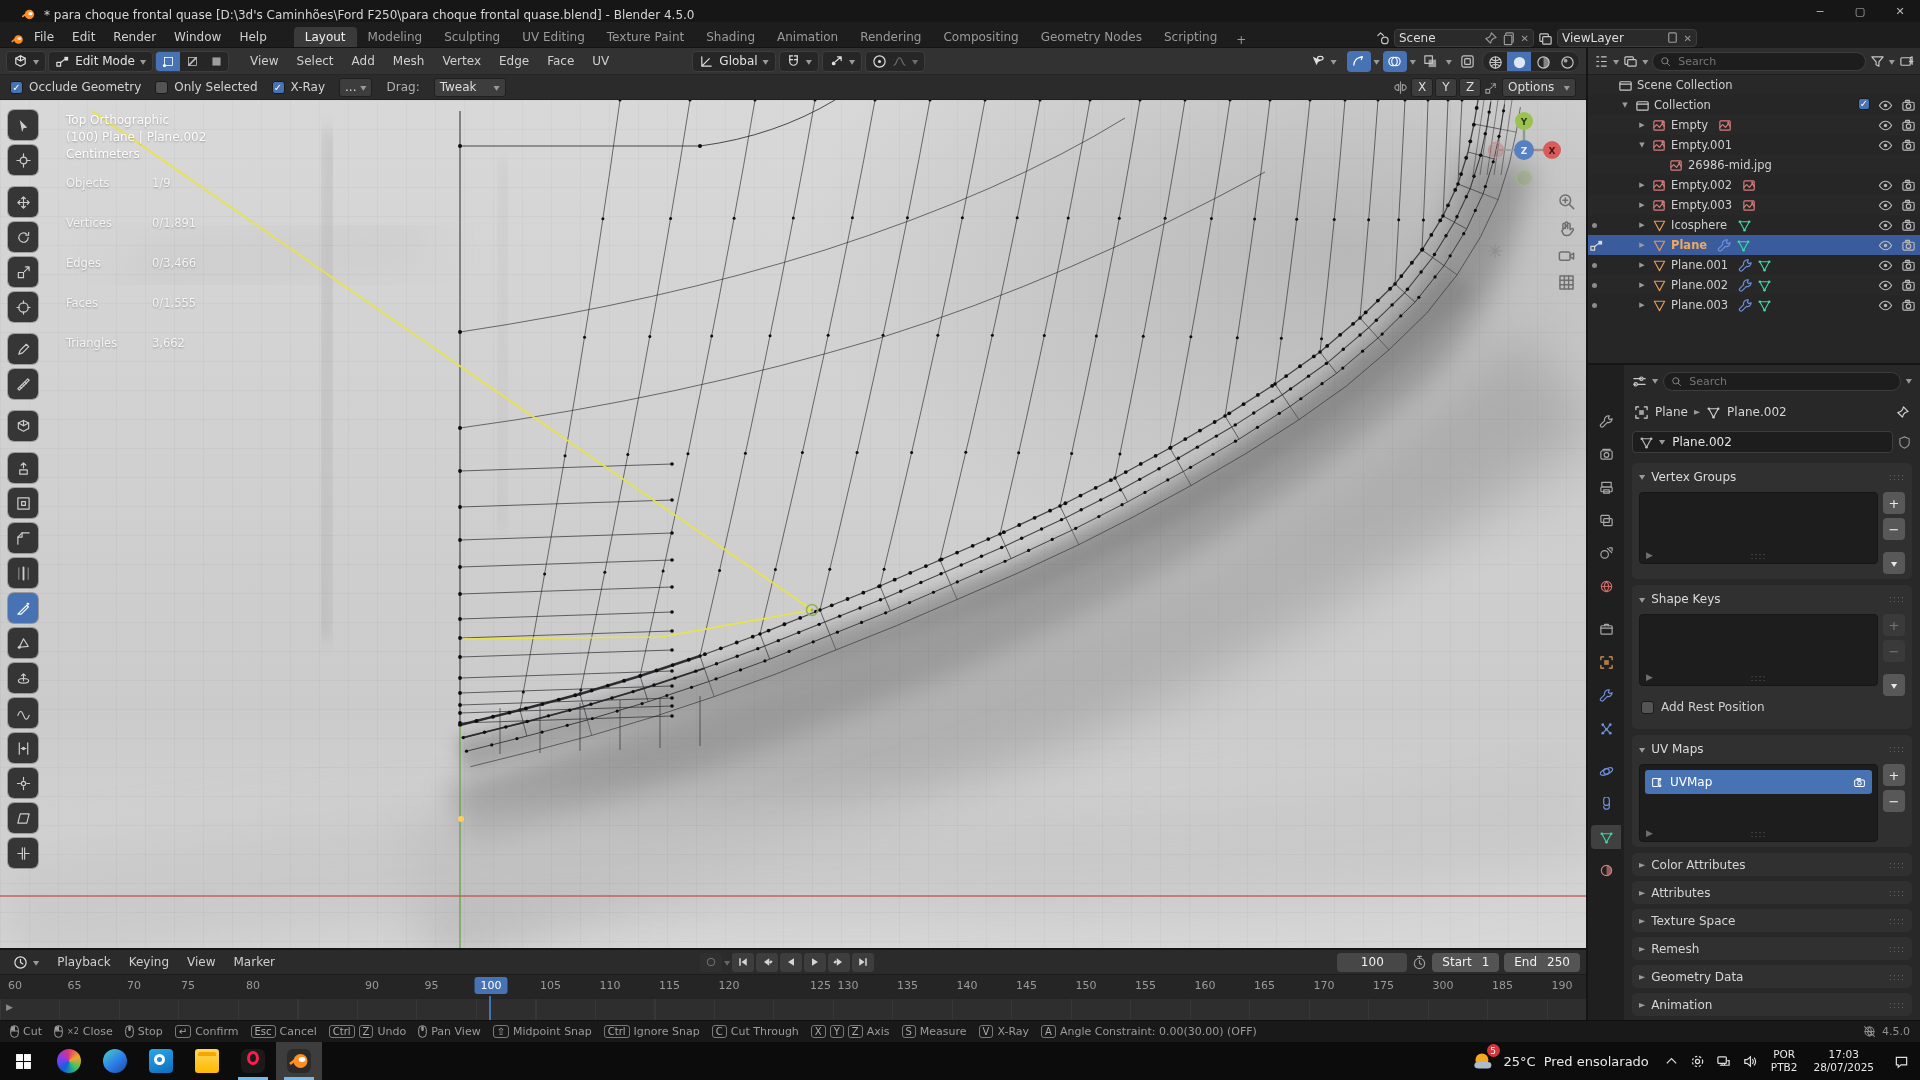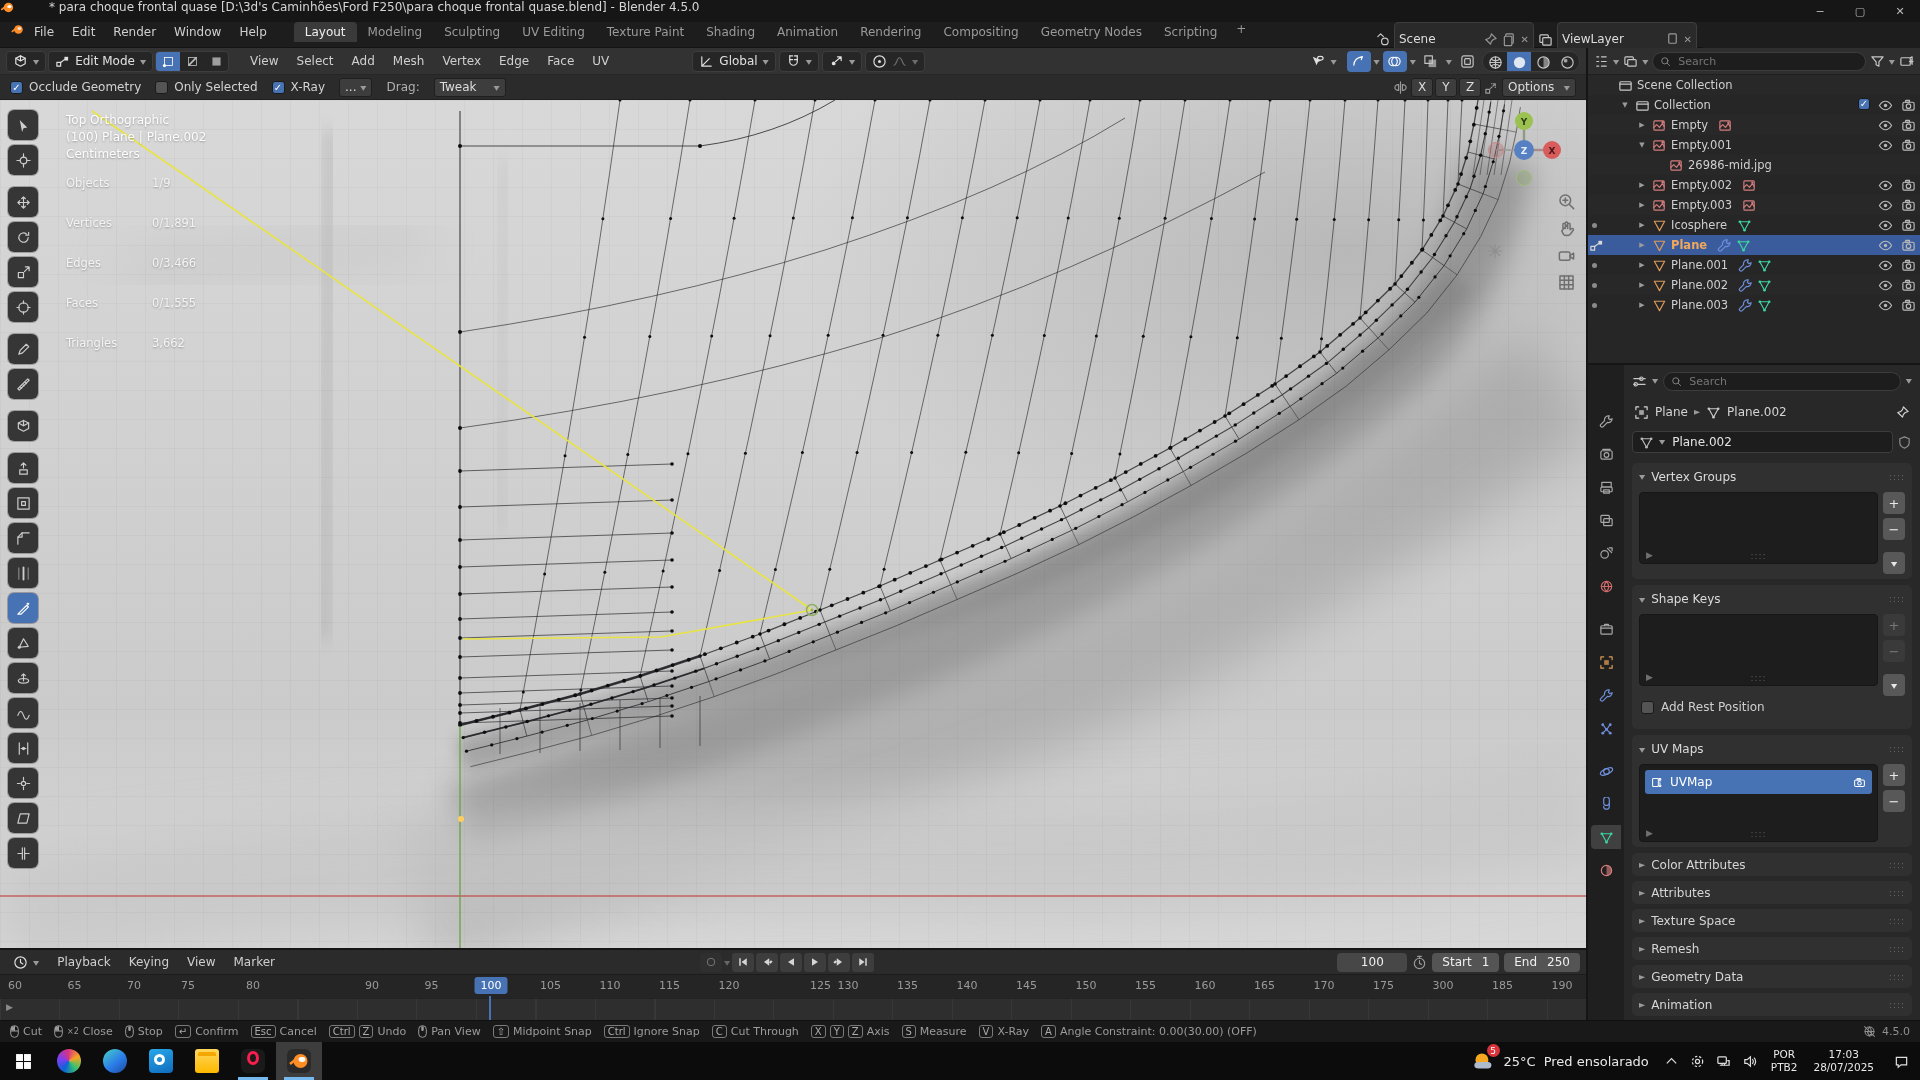--- a/index.html
+++ b/index.html
@@ -1,33 +1,33 @@
 <!DOCTYPE html>
 <html><head>
 <meta charset="utf-8">
 <style>
   html,body{margin:0;padding:0;background:#111;}
   *{box-sizing:border-box;font-family:"DejaVu Sans","Liberation Sans",sans-serif;}
   #app{position:relative;width:1920px;height:1080px;overflow:hidden;background:#1d1d1d;color:#c8c8c8;font-size:12px;}
 
   
-  .titlebar{position:absolute;left:0;top:0;width:1920px;height:22px;background:#161616;display:flex;align-items:flex-start;padding-left:0;color:#d6d6d6;font-size:12px;gap:26px;}
+  .titlebar{position:absolute;left:0;top:0;width:1920px;height:22px;background:#161616;display:flex;align-items:flex-end;padding-left:21px;color:#d6d6d6;font-size:12px;}
   .titlebar .title{margin-left:8px;white-space:nowrap;}
   .wincontrols{position:absolute;right:0;top:0;height:22px;display:flex;}
   .wincontrols span{width:40px;height:22px;display:flex;align-items:center;justify-content:center;color:#bbb;font-size:11px;}
 
   
-  .topbar{position:absolute;left:0;top:22px;width:1703px;height:26px;background:#1d1d1d;display:flex;align-items:flex-start;border-bottom:1px solid #131313;}
+  .topbar{position:absolute;left:0;top:22px;width:1703px;height:26px;background:#1d1d1d;display:flex;align-items:flex-end;border-bottom:1px solid #131313;}
   .menu-item{padding:0 9px;color:#cfcfcf;height:20px;line-height:20px;border-radius:3px;}
   .ws-tabs{display:flex;margin-left:18px;align-items:center;}
   .ws-tab{padding:3px 11px;color:#9a9a9a;border-radius:4px 4px 0 0;white-space:nowrap;}
   .ws-tab.active{background:#3a3a3a;color:#efefef;}
   .ws-add{color:#9a9a9a;padding:0 8px;}
   .topbar-right{margin-left:auto;display:flex;align-items:center;width:334px;min-width:334px;gap:4px;padding:0 6px;}
-  .id-field{display:flex;align-items:center;background:#2a2a2a;border:1px solid #3d3d3d;border-radius:4px;height:18px;padding:16px 4px;gap:4px;color:#ddd;flex:1;}
+  .id-field{display:flex;align-items:center;background:#2a2a2a;border:1px solid #3d3d3d;border-radius:4px;height:18px;padding:8px 4px;gap:4px;color:#ddd;flex:1;}
   .id-field .nm{flex:1;}
   .mini{color:#9a9a9a;font-size:10px;}
 
   
   .vheader{position:absolute;left:0;top:48px;width:1586px;height:27px;background:#323232;display:flex;align-items:center;gap:2px;padding:0 6px;border-bottom:1px solid #262626;}
   .widget{background:#262626;border:1px solid #3d3d3d;border-radius:4px;height:21px;display:flex;align-items:center;padding:0 6px;gap:5px;color:#e0e0e0;}
   .widget.noborder{border-color:transparent;background:transparent;}
   .selgrp{display:flex;background:#262626;border:1px solid #3d3d3d;border-radius:4px;height:21px;overflow:hidden;}
   .selgrp .sbtn{width:24px;display:flex;align-items:center;justify-content:center;color:#bdbdbd;}
   .selgrp .sbtn.active{background:#4772b3;color:#fff;}

